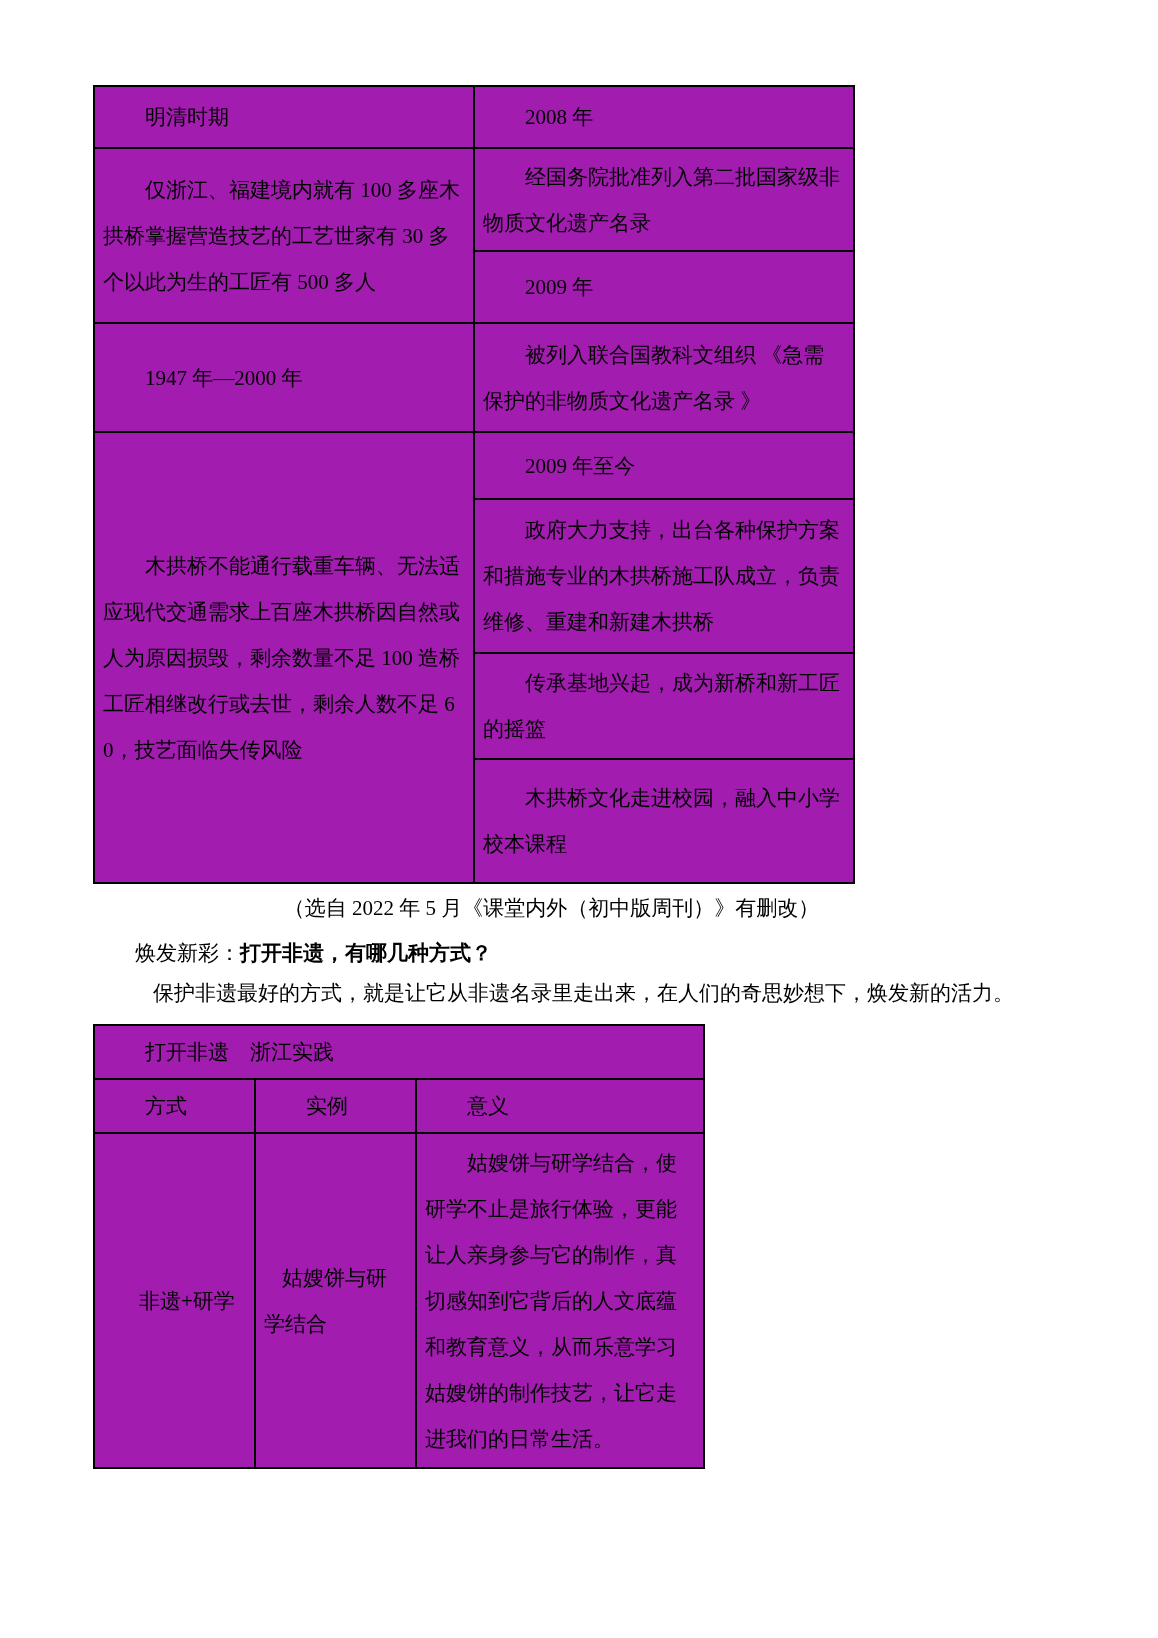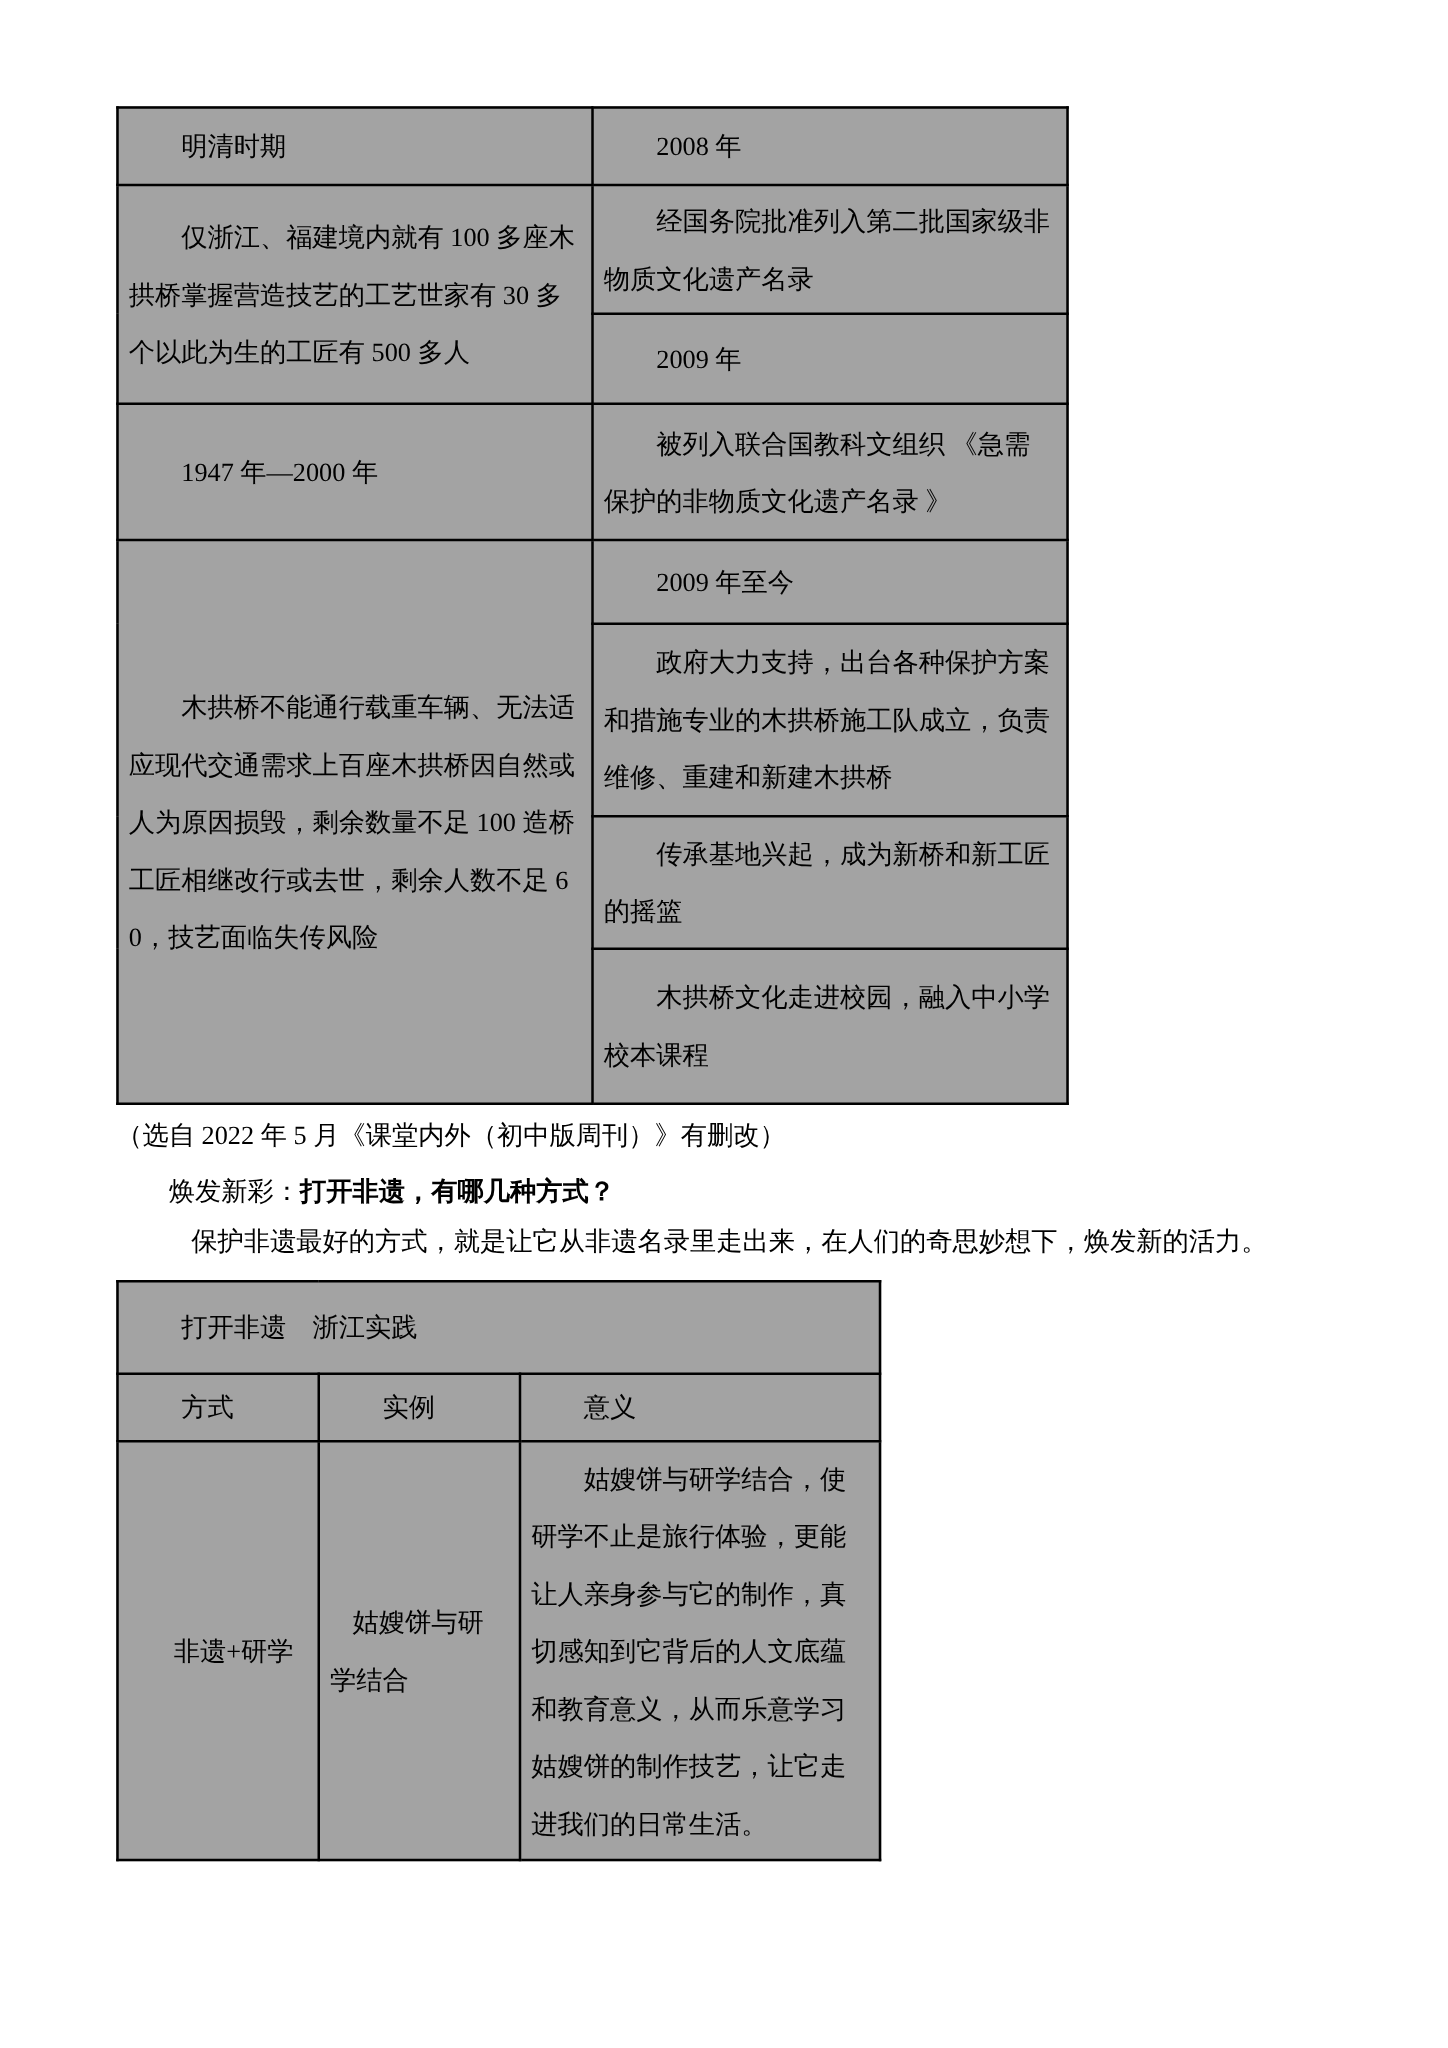--- a/index.html
+++ b/index.html
@@ -4,38 +4,38 @@
 <style>
   html,body{margin:0;padding:0;background:#ffffff;}
   body{
     width:1158px;height:1638px;position:relative;
     font-family:"Liberation Serif","DejuVu Serif",serif;
     font-family:"Liberation Serif","DejaVu Serif",serif;
     color:#000;font-size:21px;
   }
   .doc-table{
     border-collapse:collapse;table-layout:fixed;
-    position:absolute;background:#a3a3a3;
+    position:absolute;background:#a21caf;
   }
   .doc-table td{
     border:2px solid #000;
     vertical-align:middle;
     padding:2px 8px;
     text-indent:42px;
     line-height:46px;
     word-break:break-all;
     overflow:hidden;
   }
   #timeline-table{left:93px;top:85px;width:760px;}
   #practice-table{left:93px;top:1024px;width:610px;}
   .indent-small{text-indent:18px !important;}
   .para{
     position:absolute;line-height:28px;white-space:nowrap;
   }
-  #source-citation{left:93px;top:894px;width:917px;text-align:left;}
+  #source-citation{left:93px;top:894px;width:917px;text-align:center;}
   #section-heading{left:135px;top:939px;text-align:center;}
   #section-heading .q{font-weight:bold;}
   #intro-paragraph{left:135px;top:979px;margin-left:18px;}
 </style>
 </head>
 <body>
 
 <table id="timeline-table" class="doc-table">
   <colgroup>
       <col style="width:380px">
@@ -81,21 +81,21 @@
 
 <div class="para" id="intro-paragraph">保护非遗最好的方式，就是让它从非遗名录里走出来，在人们的奇思妙想下，焕发新的活力。</div>
 
 <table id="practice-table" class="doc-table">
   <colgroup>
       <col style="width:161px">
       <col style="width:161px">
       <col style="width:288px">
     </colgroup>
   <tbody>
-      <tr style="height:74px">
+      <tr style="height:54px">
     <td colspan="3">打开非遗　浙江实践</td>
   </tr>
   <tr style="height:54px">
     <td>方式</td>
     <td>实例</td>
     <td>意义</td>
   </tr>
   <tr style="height:335px">
     <td style="text-indent:36px">非遗+研学</td>
     <td class="indent-small">姑嫂饼与研学结合</td>

